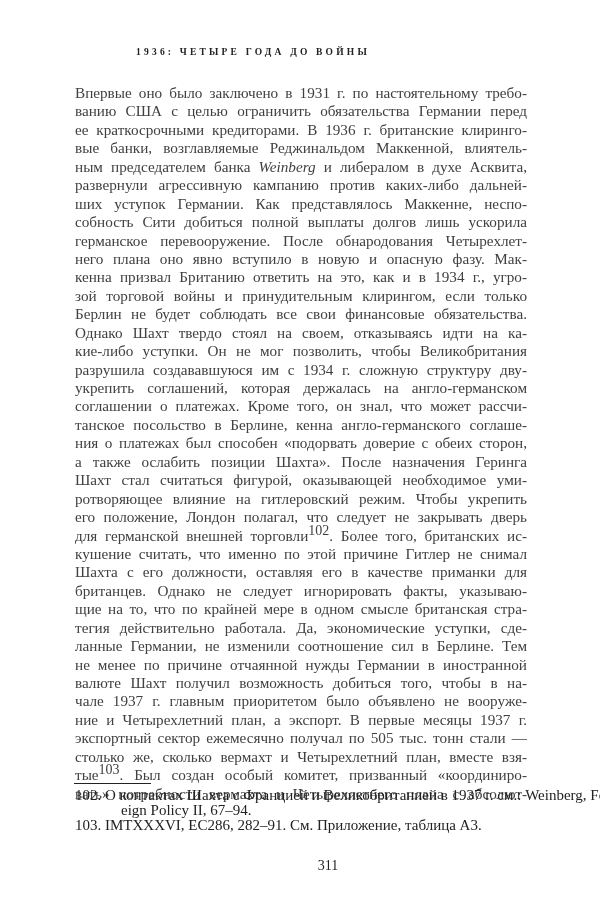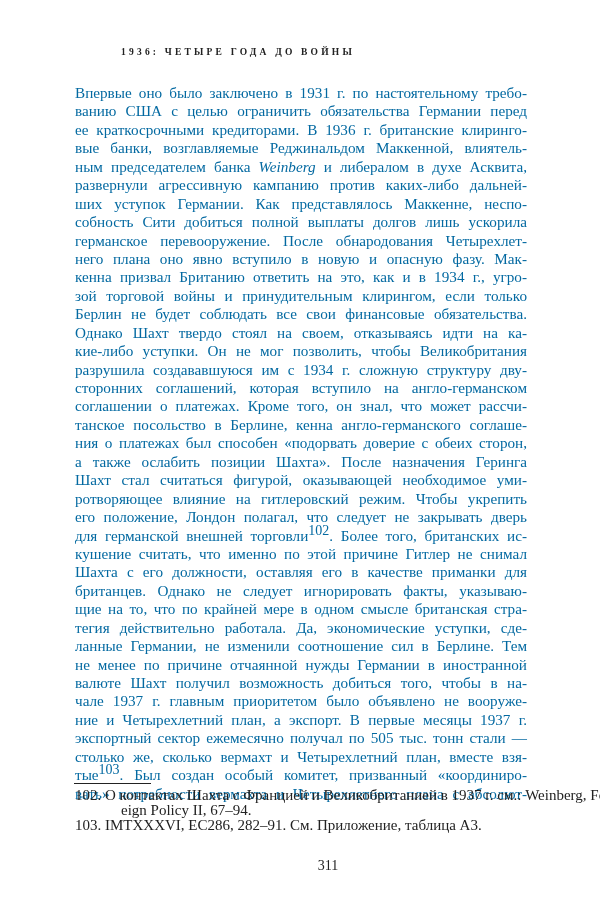--- a/index.html
+++ b/index.html
@@ -2,31 +2,31 @@
 <html><head>
   <meta charset="utf-8">
   <style>
     html, body { margin: 0; padding: 0; background: #ffffff; }
     body {
       width: 600px; height: 920px; position: relative; overflow: hidden;
       font-family: "DejaVu Serif", "Liberation Serif", serif;
       color: #1a1a1a;
     }
     .running-head {
-      position: absolute; top: 47px; left: 0; width: 476px;
+      position: absolute; top: 47px; left: 15px; width: 476px;
       text-align: center;
       font-family: "Liberation Serif", serif;
       font-size: 9.5px; font-weight: bold; letter-spacing: 3.2px;
       color: #222;
     }
     .body-text {
       position: absolute; top: 84px; left: 75px; width: 452px;
       font-family: "Liberation Serif", serif;
       font-size: 15.2px; line-height: 18.45px;
-      color: #0369a1;
+      color: #404040;
     }
     .line {
       display: block; white-space: nowrap;
       text-align: justify; text-align-last: justify;
       height: 18.45px;
     }
     .line i { font-style: italic; }
     sup.fn { font-size: 14px; line-height: 0; vertical-align: 6px; }
     .rule {
       position: absolute; top: 783px; left: 74px; width: 77px; height: 0;
@@ -61,21 +61,21 @@
   <span class="line">ших уступок Германии. Как представлялось Маккенне, неспо-</span>
   <span class="line">собность Сити добиться полной выплаты долгов лишь ускорила</span>
   <span class="line">германское перевооружение. После обнародования Четырехлет-</span>
   <span class="line">него плана оно явно вступило в новую и опасную фазу. Мак-</span>
   <span class="line">кенна призвал Британию ответить на это, как и в 1934 г., угро-</span>
   <span class="line">зой торговой войны и принудительным клирингом, если только</span>
   <span class="line">Берлин не будет соблюдать все свои финансовые обязательства.</span>
   <span class="line">Однако Шахт твердо стоял на своем, отказываясь идти на ка-</span>
   <span class="line">кие-либо уступки. Он не мог позволить, чтобы Великобритания</span>
   <span class="line">разрушила создававшуюся им с 1934 г. сложную структуру дву-</span>
-  <span class="line">сторонних соглашений, которая вступило на англо-германском</span>
+  <span class="line">укрепить соглашений, которая держалась на англо-германском</span>
   <span class="line">соглашении о платежах. Кроме того, он знал, что может рассчи-</span>
   <span class="line">танское посольство в Берлине, кенна англо-германского соглаше-</span>
   <span class="line">ния о платежах был способен «подорвать доверие с обеих сторон,</span>
   <span class="line">а также ослабить позиции Шахта». После назначения Геринга</span>
   <span class="line">Шахт стал считаться фигурой, оказывающей необходимое уми-</span>
   <span class="line">ротворяющее влияние на гитлеровский режим. Чтобы укрепить</span>
   <span class="line">его положение, Лондон полагал, что следует не закрывать дверь</span>
   <span class="line"><span>для германской внешней торговли</span><sup class="fn">102</sup><span>. Более того, британских ис-</span></span>
   <span class="line">кушение считать, что именно по этой причине Гитлер не снимал</span>
   <span class="line">Шахта с его должности, оставляя его в качестве приманки для</span>

